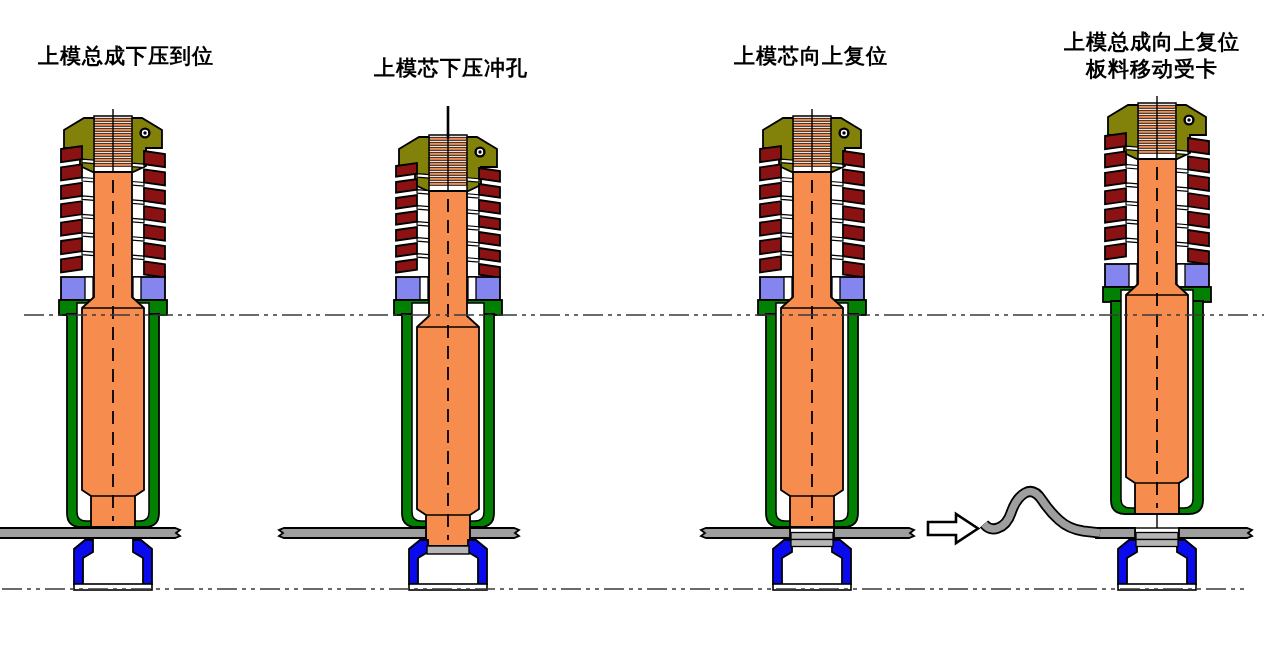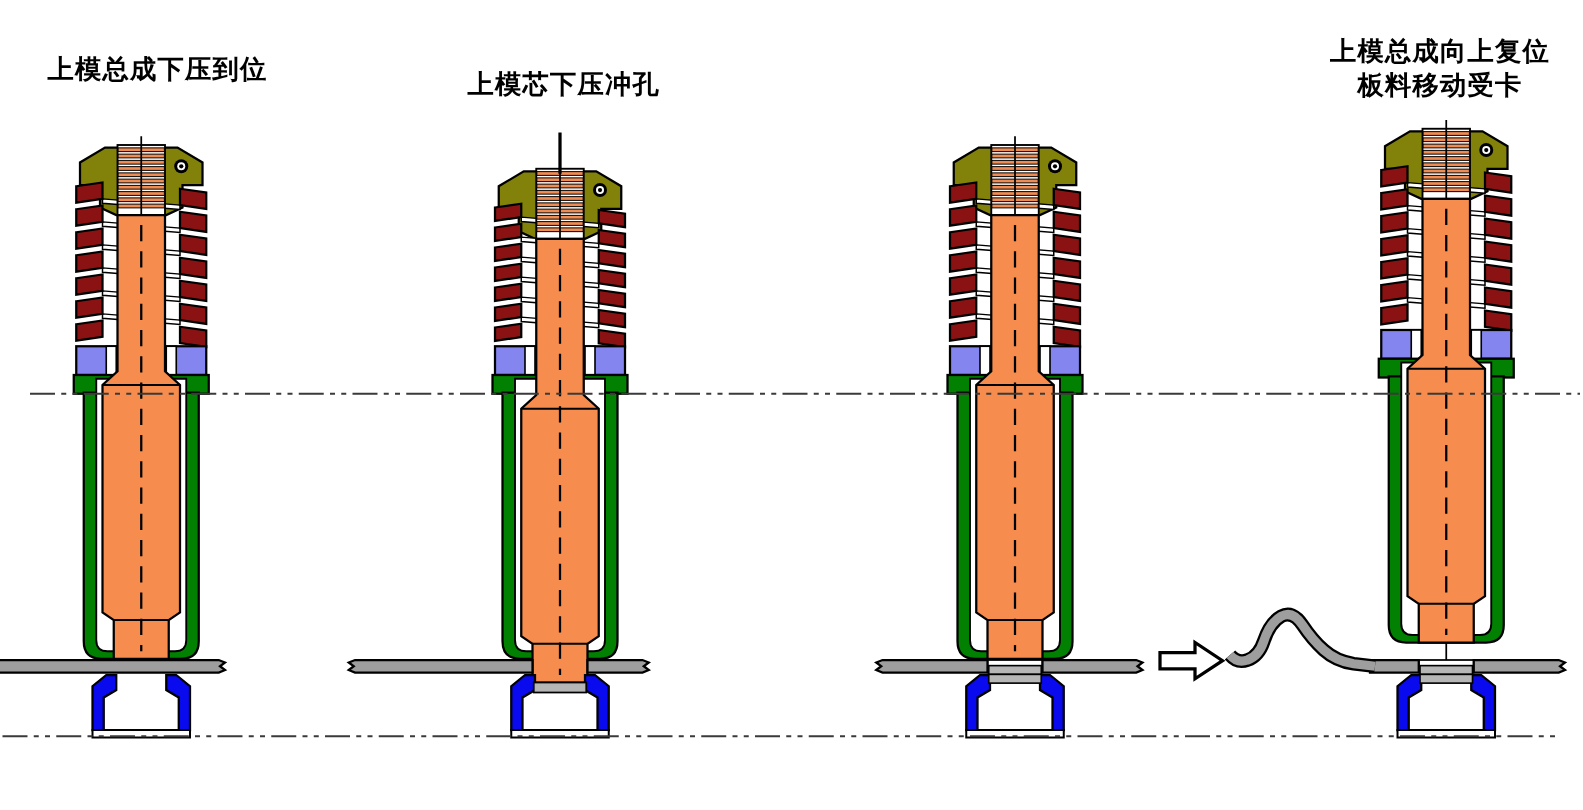--- a/index.html
+++ b/index.html
@@ -242,17 +242,20 @@
         <line x1="2" y1="589" x2="1246" y2="589" stroke="#3a3a3a" stroke-width="1.5" stroke-dasharray="20 5 4 5 4 5"></line>
       </g>
     </svg>
 
   <div class="stage-label" id="label-0" style="left: -44px; top: 42px;">
     <span>上模总成下压到位</span>
   </div>
   <div class="stage-label" id="label-1" style="left: 281px; top: 42px; margin-top: 12px;">
     <span>上模芯下压冲孔</span>
   </div>
+  <div class="stage-label" id="label-2" style="left: 641px; top: 42px;">
+    <span>上模芯向上复位</span>
+  </div>
   <div class="stage-label" id="label-3" style="left: 982px; top: 28px;">
     <span style="display:block">上模总成向上复位</span>
     <span style="display:block">板料移动受卡</span>
   </div>
 </div>
 
 </body></html>

